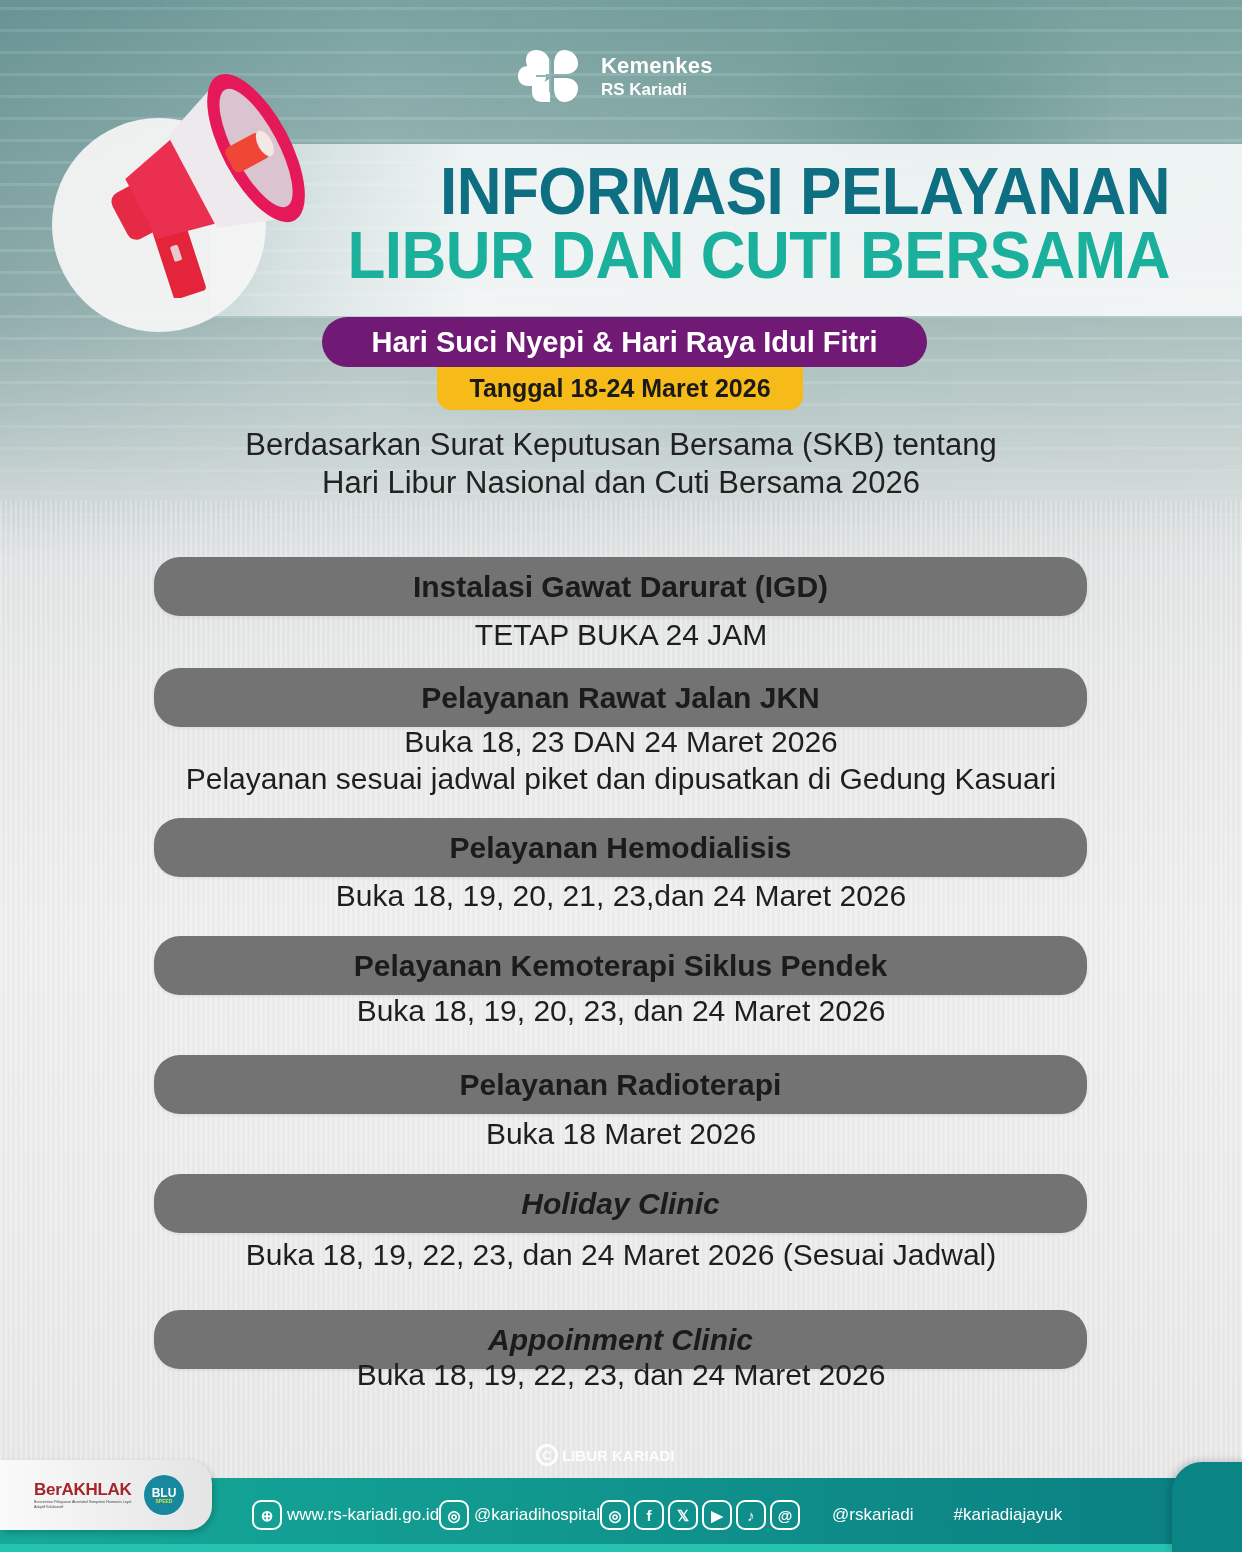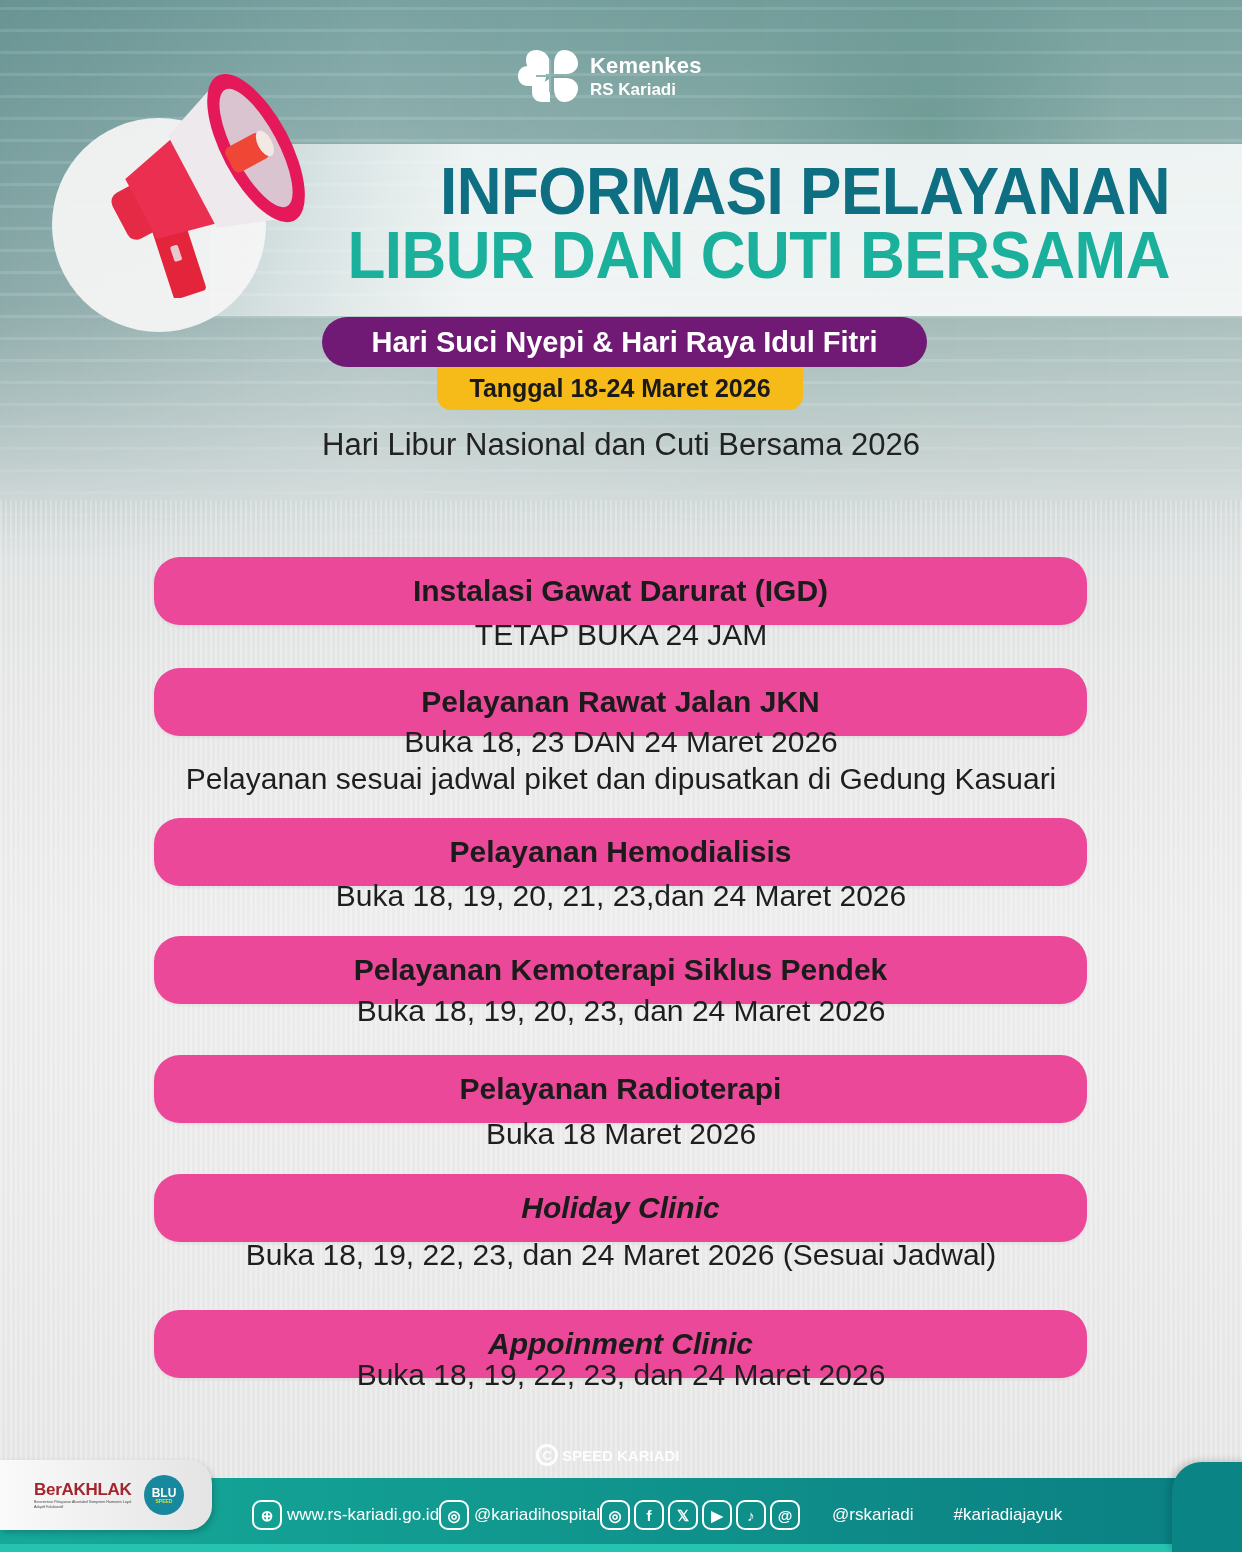--- a/index.html
+++ b/index.html
@@ -22,21 +22,21 @@
       position: absolute; left: 720px; top: 0; width: 420px; height: 330px;
       background: radial-gradient(ellipse at 50% 40%, rgba(70,130,120,0.35), transparent 65%);
     }
     .bg-texture {
       position: absolute; left: 0; top: 500px; width: 1242px; height: 1000px;
       background: repeating-linear-gradient(90deg, rgba(255,255,255,0.35) 0 2px, rgba(0,0,0,0.015) 2px 5px);
       opacity: 0.6;
     }
 
     
-    .logo { position: absolute; left: 516px; top: 46px; display: flex; align-items: center; gap: 8px; color: #fff; }
+    .logo { position: absolute; left: 516px; top: 46px; display: flex; align-items: center; gap: 19px; color: #fff; }
     .logo-mark { width: 66px; height: 60px; }
     .logo-text { display: flex; flex-direction: column; line-height: 1; }
     .logo-line1 { font-family: "Liberation Sans", sans-serif; font-weight: 700; font-size: 22px; letter-spacing: 0.2px; }
     .logo-line2 { font-family: "Liberation Sans", sans-serif; font-weight: 700; font-size: 17px; margin-top: 4px; }
 
     
     .title-band {
       position: absolute; left: 210px; top: 144px; width: 1032px; height: 172px;
       background: linear-gradient(90deg, rgba(240,244,244,0.55), rgba(248,250,250,0.9) 25%, rgba(248,250,250,0.9) 100%);
     }
@@ -73,22 +73,22 @@
     }
 
     .intro {
       position: absolute; left: 120px; top: 426px; width: 1002px; text-align: center;
       font-family: "Liberation Sans", sans-serif; font-size: 31px; line-height: 38px; color: #222;
     }
 
     
     .services { position: absolute; left: 0; top: 557px; width: 1242px; }
     .svc-pill {
-      position: absolute; left: 154px; width: 933px; height: 68px;
-      background: #ec4899; border-radius: 26px;
+      position: absolute; left: 154px; width: 933px; height: 59px;
+      background: #737373; border-radius: 26px;
       display: flex; align-items: center; justify-content: center;
       font-family: "Liberation Sans", sans-serif; font-weight: 700; font-size: 30px; color: #1b1b1b;
       box-shadow: 0 2px 3px rgba(0,0,0,0.05);
     }
     .svc-pill.italic { font-style: italic; }
     .svc-text {
       position: absolute; left: 40px; width: 1162px; text-align: center;
       font-family: "Liberation Sans", sans-serif; font-size: 30px; line-height: 37px; color: #1e1e1e;
     }
 
@@ -182,20 +182,21 @@
   </g>
 </svg>
 
 <div class="title1">INFORMASI PELAYANAN</div>
 <div class="title2">LIBUR DAN CUTI BERSAMA</div>
 
 <div class="date-pill">Tanggal 18-24 Maret 2026</div>
 <div class="subtitle-pill">Hari Suci Nyepi &amp; Hari Raya Idul Fitri</div>
 
 <div class="intro">
+  <div>Berdasarkan Surat Keputusan Bersama (SKB) tentang</div>
   <div>Hari Libur Nasional dan Cuti Bersama 2026</div>
 </div>
 
 <div class="services">
   <div class="svc-pill" style="top:0px;">Instalasi Gawat Darurat (IGD)</div>
   <div class="svc-text" style="top:59px;">TETAP BUKA 24 JAM</div>
 
   <div class="svc-pill" style="top:111px;">Pelayanan Rawat Jalan JKN</div>
   <div class="svc-text" style="top:166px;">Buka 18, 23 DAN 24 Maret 2026</div>
   <div class="svc-text" style="top:203px;">Pelayanan sesuai jadwal piket dan dipusatkan di Gedung Kasuari</div>
@@ -211,21 +212,21 @@
 
   <div class="svc-pill italic" style="top:617px;">Holiday Clinic</div>
   <div class="svc-text" style="top:679px;">Buka 18, 19, 22, 23, dan 24 Maret 2026 (Sesuai Jadwal)</div>
 
   <div class="svc-pill italic" style="top:753px;">Appoinment Clinic</div>
   <div class="svc-text" style="top:799px;">Buka 18, 19, 22, 23, dan 24 Maret 2026</div>
 </div>
 
 <div class="credit">
   <span class="credit-icon">C</span>
-  <span>SPEED KARIADI</span>
+  <span>LIBUR KARIADI</span>
 </div>
 
 <div class="footer"></div>
 <div class="footer-bottom"></div>
 <div class="footer-corner"></div>
 
 <div class="badge-card">
   <div class="berakhlak">
     <span class="berakhlak-title">BerAKHLAK</span>
     <span class="berakhlak-sub">Berorientasi Pelayanan Akuntabel Kompeten Harmonis Loyal Adaptif Kolaboratif</span>

